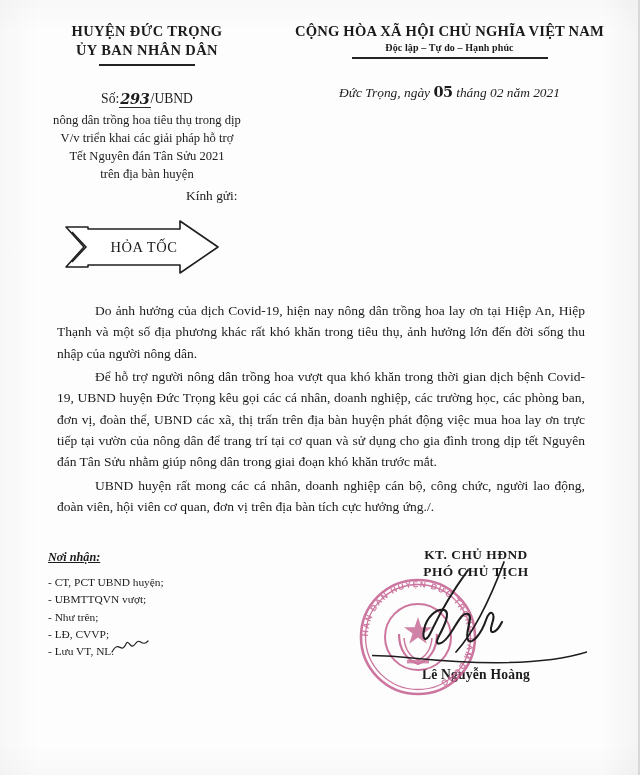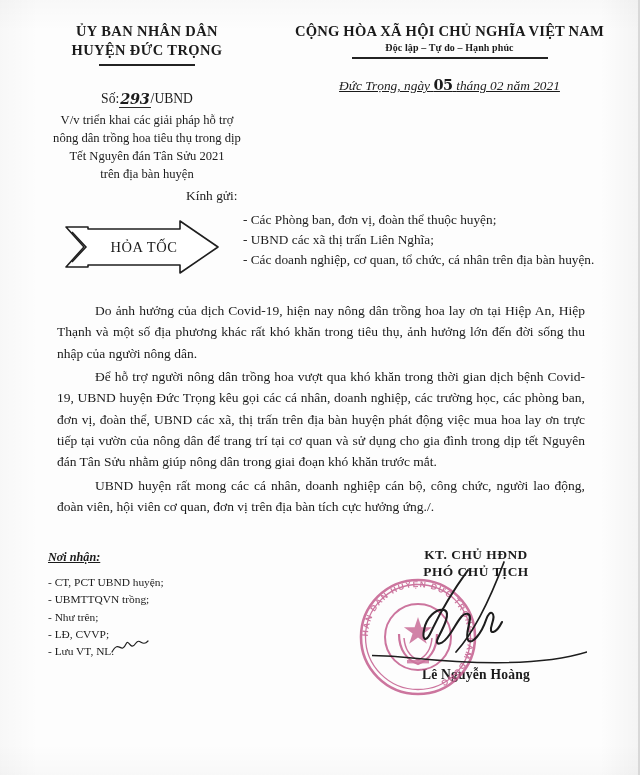--- a/index.html
+++ b/index.html
@@ -96,23 +96,22 @@
   }
   .subject {
     font-size: 12.6px;
     line-height: 1.42;
     margin-top: 5px;
     padding: 0 10px;
   }
   .datefield {
     font-style: italic;
     font-size: 13.4px;
-    margin-top: 17px;
+    margin-top: 24px;
     white-space: nowrap;
-    text-decoration: underline;
   }
   .hand-date {
     font-family: "DejaVu Serif", serif;
     font-style: normal;
     font-weight: bold;
     font-size: 14.5px;
     letter-spacing: -0.4px;
   }
 
   
@@ -237,75 +236,70 @@
 </style>
 </head>
 <body>
 
 <div id="page">
   <div id="paper-grain"></div>
 
   <div class="header">
 
     <div class="hdr-left">
+      <div class="agency">HUYỆN ĐỨC TRỌNG</div>
       <div class="agency">ỦY BAN NHÂN DÂN</div>
-      <div class="agency">HUYỆN ĐỨC TRỌNG</div>
       <div class="rule rule-left"></div>
 
       <div class="docnum">
         <span>Số:</span><span class="hand">293</span><span>/UBND</span>
       </div>
 
       <div class="subject">
+        <div>nông dân trồng hoa tiêu thụ trong dịp</div>
         <div>V/v triển khai các giải pháp hỗ trợ</div>
-        <div>nông dân trồng hoa tiêu thụ trong dịp</div>
         <div>Tết Nguyên đán Tân Sửu 2021</div>
         <div>trên địa bàn huyện</div>
       </div>
     </div>
 
     <div class="hdr-right">
       <div class="natl-title">CỘNG HÒA XÃ HỘI CHỦ NGHĨA VIỆT NAM</div>
       <div class="natl-motto">Độc lập – Tự do – Hạnh phúc</div>
       <div class="rule rule-right"></div>
 
       <div class="datefield">
         <span>Đức Trọng, ngày</span>
         <span class="hand-date">05</span>
         <span>tháng 02 năm 2021</span>
       </div>
     </div>
   </div>
 
   <div class="kinhgui">Kính gửi:</div>
 
-  <div class="recipients">
-    <div>- Các Phòng ban, đơn vị, đoàn thể thuộc huyện;</div>
-    <div>- UBND các xã thị trấn Liên Nghĩa;</div>
-    <div>- Các doanh nghiệp, cơ quan, tổ chức, cá nhân trên địa bàn huyện.</div>
-  </div>
 
   <div class="hoatoc">
     <svg width="160" height="56" viewBox="0 0 160 56">
       <path d="M4,8 L22,28 L4,48 L26,48 L26,46 L118,46 L118,54 L156,28 L118,2 L118,10 L26,10 L26,8 Z" fill="#ffffff" stroke="#1f1f1f" stroke-width="1.6" stroke-linejoin="round"></path>
       <path d="M10,13 L24,28 L10,43" fill="none" stroke="#1f1f1f" stroke-width="1.5"></path>
     </svg>
     <div class="hoatoc-label">HỎA TỐC</div>
   </div>
 
   <div class="body-text">
     <p>Do ảnh hưởng của dịch Covid-19, hiện nay nông dân trồng hoa lay ơn tại Hiệp An, Hiệp Thạnh và một số địa phương khác rất khó khăn trong tiêu thụ, ảnh hưởng lớn đến đời sống thu nhập của người nông dân.</p>
     <p>Để hỗ trợ người nông dân trồng hoa vượt qua khó khăn trong thời gian dịch bệnh Covid-19, UBND huyện Đức Trọng kêu gọi các cá nhân, doanh nghiệp, các trường học, các phòng ban, đơn vị, đoàn thể, UBND các xã, thị trấn trên địa bàn huyện phát động việc mua hoa lay ơn trực tiếp tại vườn của nông dân để trang trí tại cơ quan và sử dụng cho gia đình trong dịp tết Nguyên đán Tân Sửu nhằm giúp nông dân trong giai đoạn khó khăn trước mắt.</p>
     <p>UBND huyện rất mong các cá nhân, doanh nghiệp  cán bộ, công chức, người lao động, đoàn viên, hội viên cơ quan, đơn vị trên địa bàn tích cực hưởng ứng./.</p>
   </div>
 
   <div class="noinhan">
     <div class="nn-title">Nơi nhận:</div>
     <div>- CT, PCT UBND huyện;</div>
-    <div>- UBMTTQVN trồng;</div>
+    <div>- UBMTTQVN vượt;</div>
     <div>- Như trên;</div>
     <div>- LĐ, CVVP;</div>
     <div class="nn-last">
       <span>- Lưu VT, NL.</span>
       <svg class="nn-initial" viewBox="0 0 40 22">
         <path d="M2,16 C9,3 11,19 16,8 C19,2 20,16 26,7 C30,1 32,12 38,5" fill="none" stroke="#1f1f1f" stroke-width="1.2" stroke-linecap="round"></path>
       </svg>
     </div>
   </div>
 

